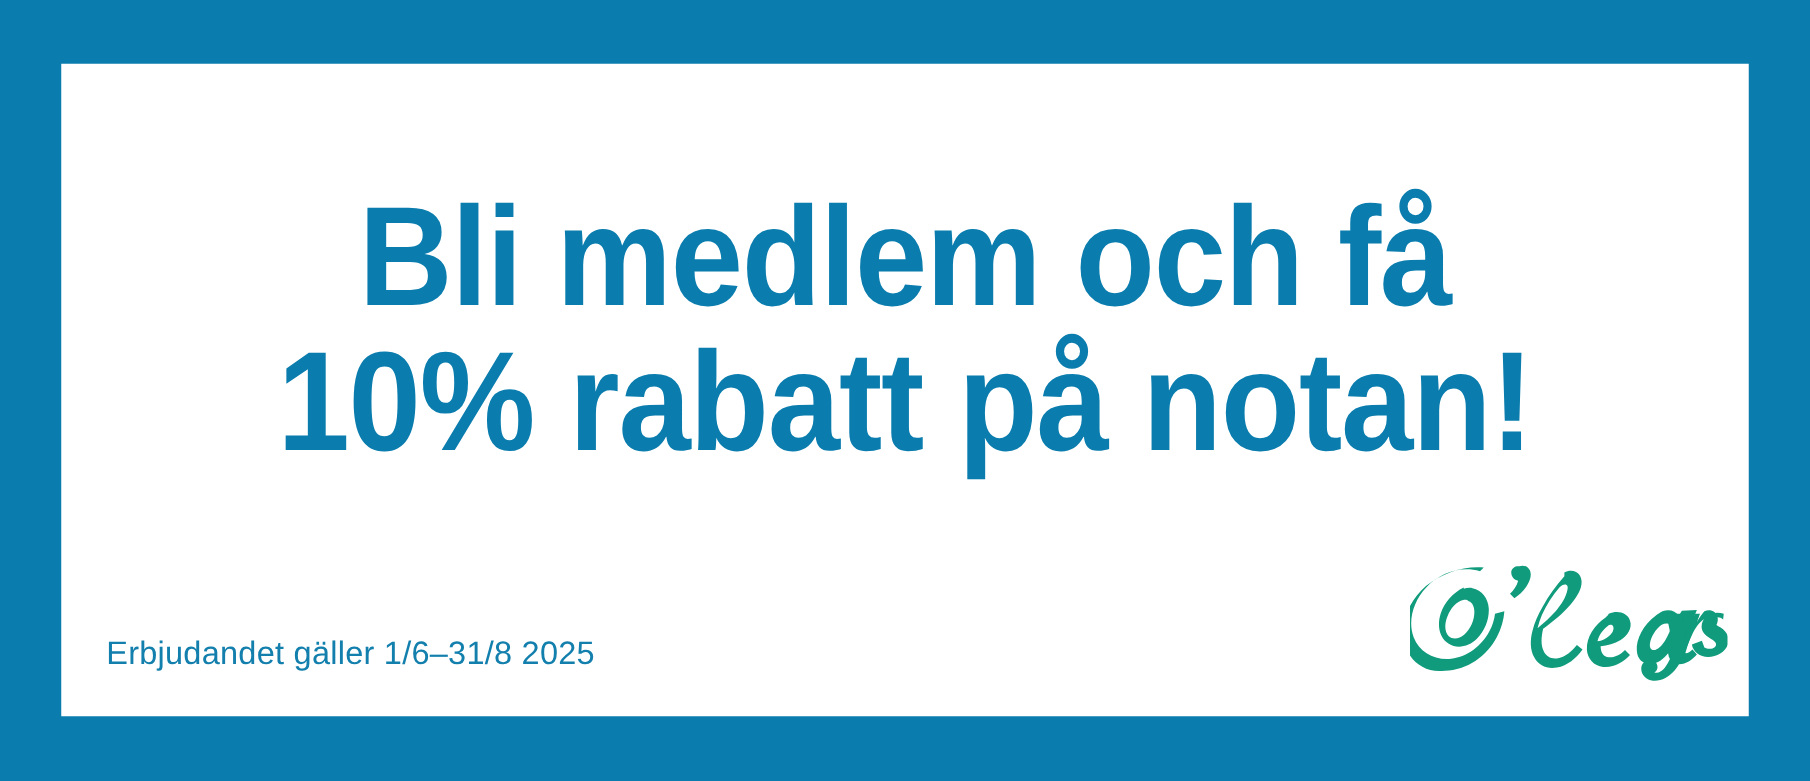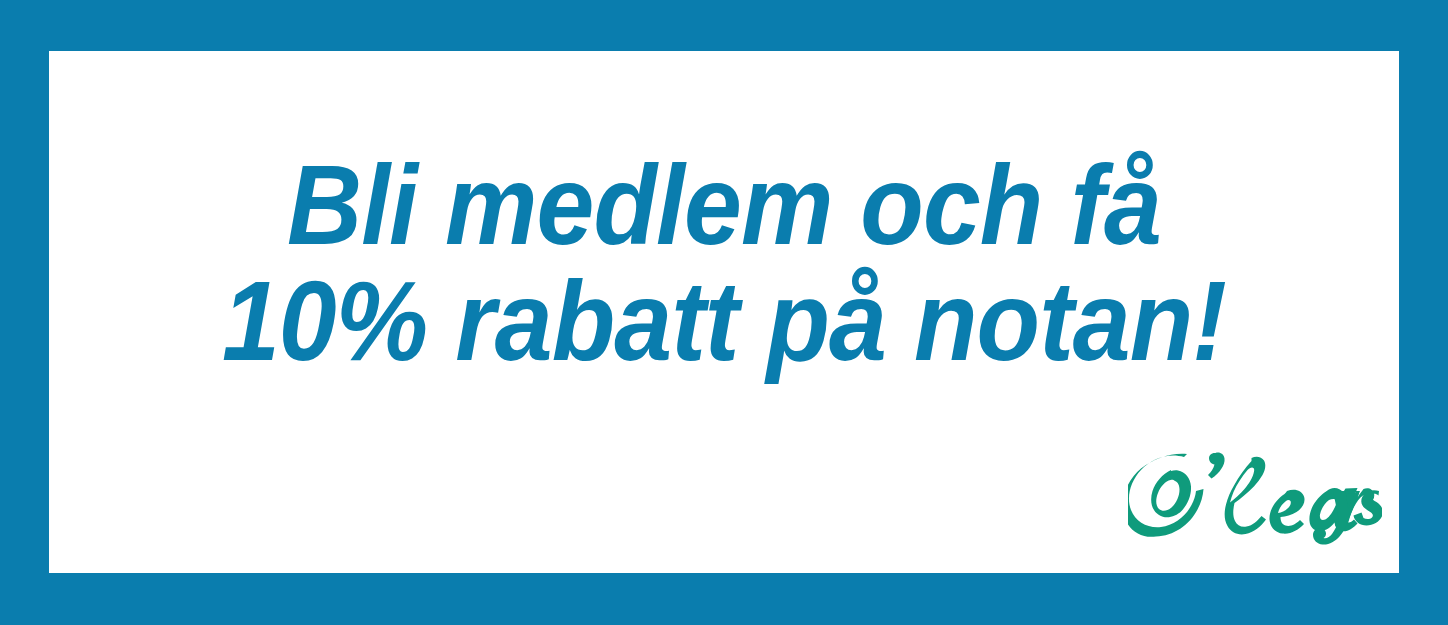--- a/index.html
+++ b/index.html
@@ -13,21 +13,20 @@
     font-family: "Liberation Sans", sans-serif;
     background: #ffffff;
   }
 
   #banner {
     position: relative;
     width: 1448px;
     height: 625px;
     background: #0a7dae;
     box-sizing: border-box;
-    font-style: italic;
   }
 
   #panel {
     position: absolute;
     left: 49px;
     top: 51px;
     width: 1350px;
     height: 522px;
     background: #ffffff;
     overflow: hidden;
@@ -108,20 +107,21 @@
 
 <div id="banner">
   <div id="panel">
 
     <div id="headline">
       <span class="hl-line">Bli medlem och få</span>
       <span class="hl-line">10% rabatt på notan!</span>
     </div>
 
 
+    <div id="fineprint">Erbjudandet gäller 1/6–31/8 2025</div>
 
     <div id="logo">
       <svg viewBox="0 0 508 196" xmlns="http://www.w3.org/2000/svg" aria-label="O'Learys">
         <g fill="#0f9b7c">
 
           <path d="M112 16c-30-9-64 2-86 26C5 64-4 96 6 122c9 24 34 37 60 34 26-3 49-21 61-44 5-9 8-19 9-28l15-4c-1 14-5 28-12 41-16 31-48 53-83 54C24 180-3 159-9 129c-7-33 9-68 35-90C52 19 86 7 118 10zM86 42c-17 8-31 24-37 42-6 19-2 39 13 48 14 9 33 4 45-8 13-13 20-32 19-49-1-16-11-29-26-32-5-1-10 0-14 1zm8 22c6 2 9 9 9 17 0 13-6 27-16 36-8 7-18 9-25 3-7-7-7-20-2-32 5-13 15-24 25-26 3-1 6-1 9 2z"></path>
 
           <path d="M175 8c8-3 17 2 18 11 1 7-2 14-6 20-5 8-12 15-20 20l-7-7c6-6 11-13 13-21-6-1-11-6-11-13 0-5 4-9 9-10z"></path>
 
           <path d="M247 18c9-5 20-3 25 5 5 9 2 20-3 29-9 16-23 30-38 42-6 5-12 10-18 14-3 13-4 26 1 36 4 9 13 13 23 11 12-2 22-11 30-21l9 7c-10 14-24 26-41 29-15 3-29-3-36-16-7-12-7-28-3-43 3-13 9-26 16-38 10-18 22-35 35-49 0 0 0-1 0-1zm-8 24c-11 13-21 28-28 44-3 7-5 14-7 21 10-8 20-17 29-27 9-11 17-23 19-35 1-4 0-8-4-8-3 0-6 2-9 5z"></path>

